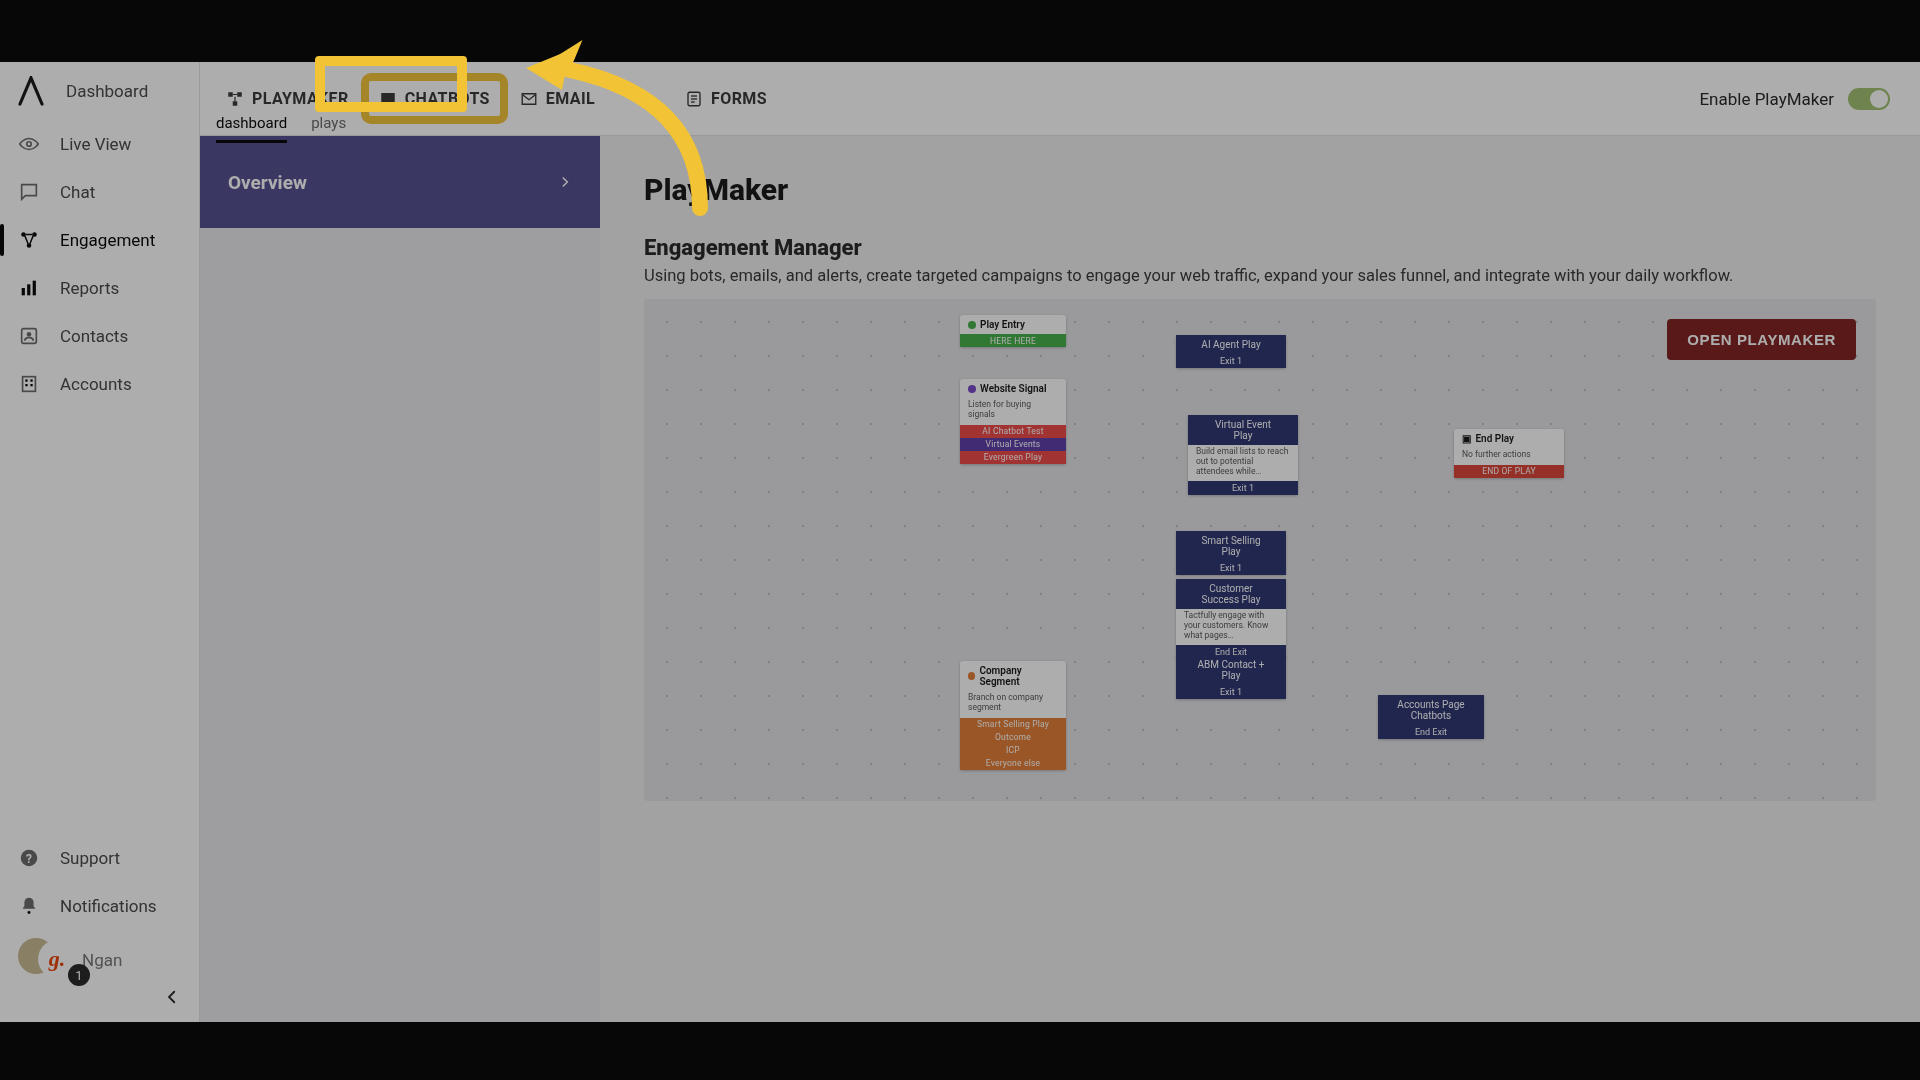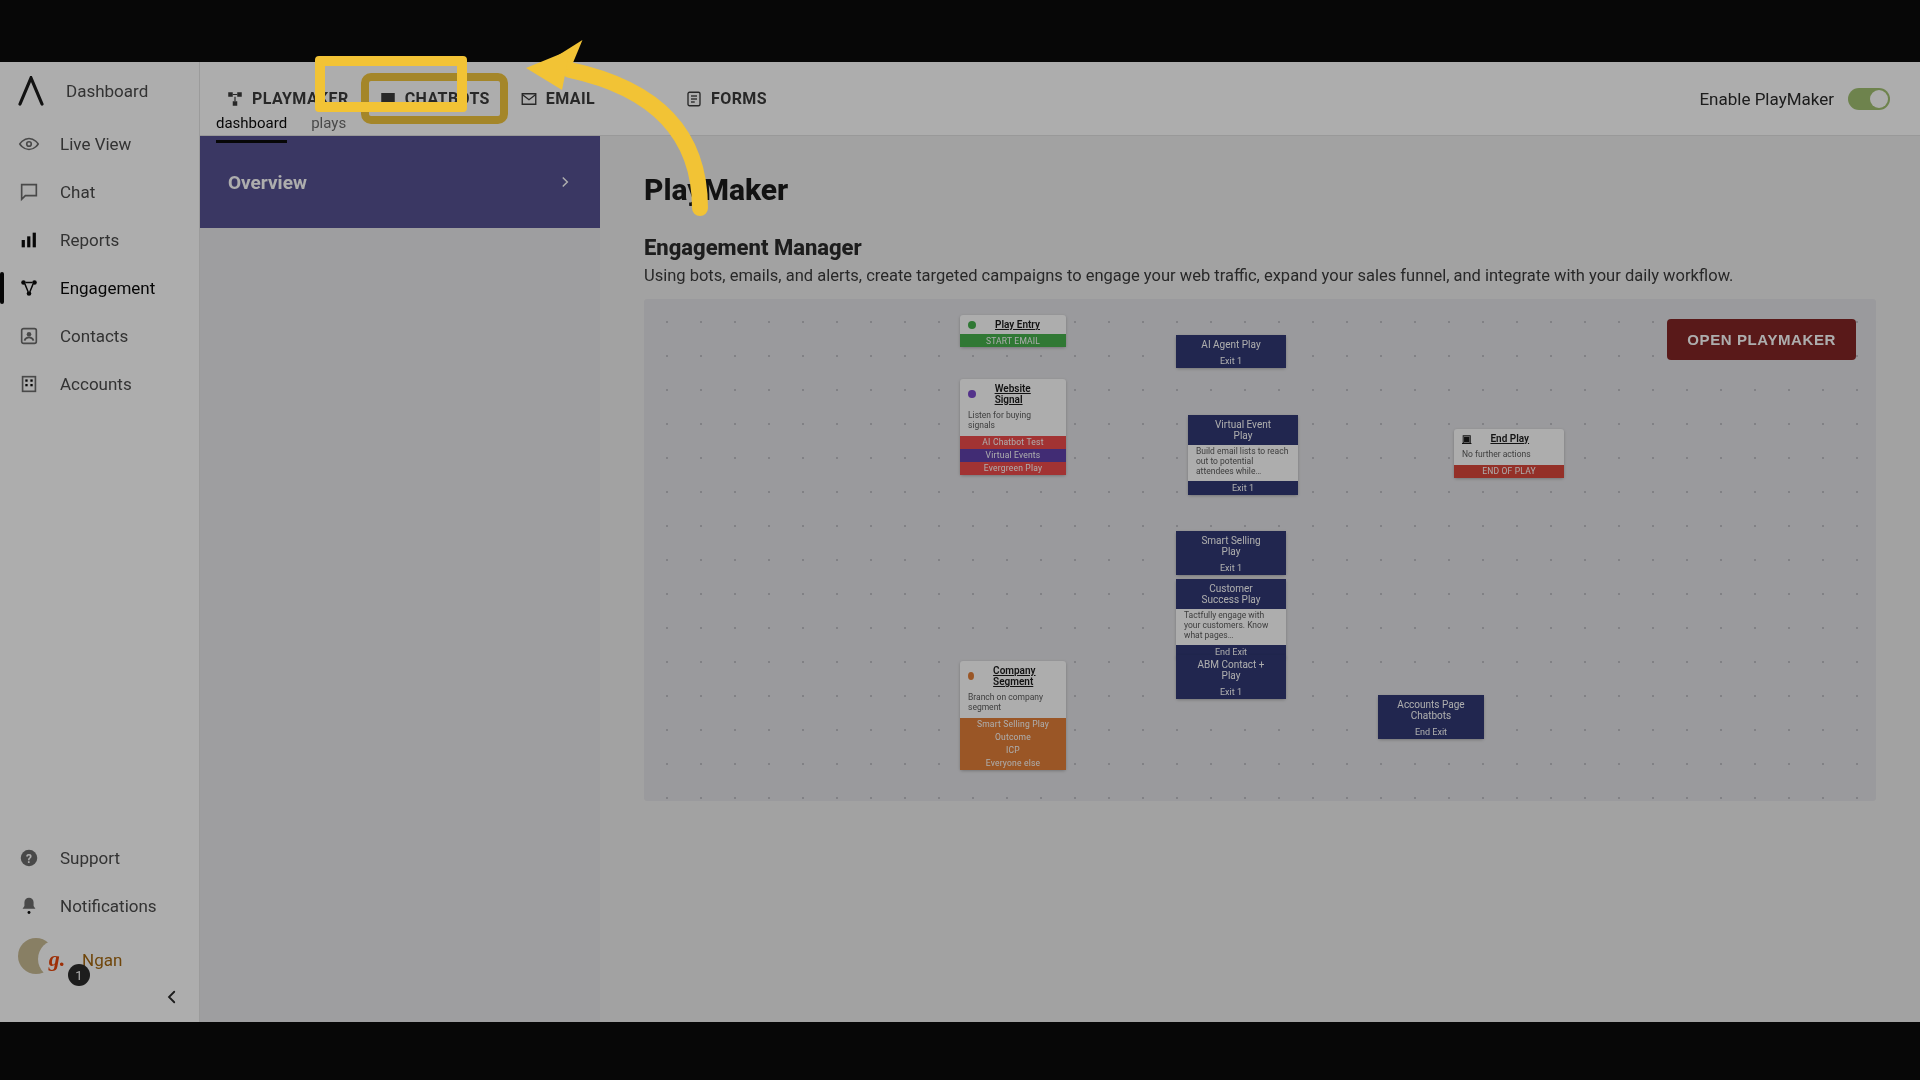--- a/index.html
+++ b/index.html
@@ -20,21 +20,21 @@
   .nav-item .icon { width: 22px; height: 22px; display: flex; align-items: center; justify-content: center; color: #666; }
   .nav-item.active { color: #000; }
   .nav-item.active::before { content: ""; position: absolute; left: 0; top: 8px; bottom: 8px; width: 4px; background: #000; border-radius: 2px; }
   .nav-item.active .icon { color: #000; }
 
   .user-row { display: flex; align-items: center; gap: 14px; padding: 8px 18px 0; }
   .avatar-stack { position: relative; width: 50px; height: 44px; }
   .avatar { width: 36px; height: 36px; border-radius: 50%; position: absolute; background: #c7b890; top: 0; left: 0; box-shadow: 0 0 0 2px #fff; overflow: hidden; }
   .avatar2 { left: 22px; top: 4px; width: 34px; height: 34px; background: #fff; display: flex; align-items: center; justify-content: center; font-family: Georgia, serif; font-weight: bold; font-style: italic; color: #e83e00; font-size: 22px; }
   .badge { position: absolute; left: 68px; top: 34px; min-width: 22px; height: 22px; border-radius: 11px; background: #222; color: #fff; font-size: 13px; display: flex; align-items: center; justify-content: center; }
-  .user-name { font-size: 17px; color: #a16207; }
+  .user-name { font-size: 17px; color: #737373; }
 
   .collapse { text-align: right; padding: 6px 18px 2px; }
   .collapse svg { cursor: pointer; }
 
   
   .header { position: absolute; left: 200px; right: 0; top: 0; height: 74px; background: #fff; border-bottom: 1px solid #e1e1e1; display: flex; align-items: center; padding: 0 30px 0 16px; }
   .tabs { display: flex; align-items: center; gap: 10px; }
   .tab { display: flex; align-items: center; gap: 8px; padding: 8px 10px; font-size: 16px; font-weight: 700; letter-spacing: 0.4px; color: #333; cursor: pointer; }
   .tab .icon { width: 18px; height: 18px; }
   .tab.highlight { background: #fff; outline: 8px solid #f2c335; border-radius: 2px; position: relative; z-index: 5; }
@@ -57,21 +57,21 @@
   .em-title { font-size: 22px; font-weight: 800; color: #222; margin-bottom: 6px; }
   .em-desc  { font-size: 16.5px; color: #333; margin-bottom: 14px; }
   .canvas-wrap { position: relative; width: 100%; height: 502px; background: #e2e2e6; border-radius: 3px; overflow: hidden; }
   .dots { position: absolute; inset: 0;
     background-image: radial-gradient(circle, #bcbcc2 1.3px, transparent 1.3px);
     background-size: 34px 34px; background-position: 6px 6px; }
   .open-btn { position: absolute; top: 20px; right: 20px; background: #7f1d1d; color: #fff; font-weight: 800; letter-spacing: 0.6px; font-size: 15px; padding: 12px 20px; border-radius: 4px; cursor: pointer; border: none; }
 
   
   .node { position: absolute; background: #fff; border-radius: 3px; box-shadow: 0 1px 3px rgba(0,0,0,0.25); font-size: 10px; color: #111; }
-  .node .hdr { padding: 4px 8px; font-weight: 600; display: flex; align-items: center; gap: 19px; font-size: 10px; text-decoration: underline; }
+  .node .hdr { padding: 4px 8px; font-weight: 600; display: flex; align-items: center; gap: 4px; font-size: 10px; }
   .node .sub { padding: 2px 8px 5px; font-size: 8.5px; color: #555; line-height: 1.15; }
   .strip { height: 13px; font-size: 8.5px; color: #fff; display: flex; align-items: center; justify-content: center; letter-spacing: 0.2px; }
   .s-green { background: #3fae46; }
   .s-purple{ background: #ef4444; }
   .s-purple2{ background: #5a3aa8; }
   .s-orange{ background: #e27a30; }
   .s-navy-lg  { background: #28306f; color:#fff; font-size:10px; padding:4px 18px; text-align:center; }
   .s-red   { background: #d93f33; }
   .exit { background:#28306f; color:#fff; height:14px; font-size:9px; display:flex; align-items:center; justify-content:center; }
   .ic-dot { width:8px; height:8px; border-radius:50%; display:inline-block; }
@@ -117,40 +117,40 @@
           <span>Live View</span>
         </div>
         <div class="nav-item">
           <span class="icon">
             <svg width="22" height="22" viewBox="0 0 24 24">
                 <path d="M4 4h16v12H8l-4 4V4z" fill="none" stroke="currentColor" stroke-width="1.8"></path>
               </svg>
           </span>
           <span>Chat</span>
         </div>
-        <div class="nav-item">
-          <span class="icon">
-            <svg width="22" height="22" viewBox="0 0 24 24">
-                <rect x="4" y="12" width="3.5" height="8"></rect>
-                <rect x="10" y="8" width="3.5" height="12"></rect>
-                <rect x="16" y="4" width="3.5" height="16"></rect>
-              </svg>
-          </span>
-          <span>Reports</span>
-        </div>
         <div class="nav-item active">
           <span class="icon">
             <svg width="22" height="22" viewBox="0 0 24 24">
                 <circle cx="6" cy="6" r="2.5"></circle>
                 <circle cx="18" cy="6" r="2.5"></circle>
                 <circle cx="12" cy="18" r="2.5"></circle>
                 <path d="M7.5 7.5 L11 16 M16.5 7.5 L13 16 M8.5 6 L15.5 6" stroke="currentColor" stroke-width="1.6" fill="none"></path>
               </svg>
           </span>
           <span>Engagement</span>
+        </div>
+        <div class="nav-item">
+          <span class="icon">
+            <svg width="22" height="22" viewBox="0 0 24 24">
+                <rect x="4" y="12" width="3.5" height="8"></rect>
+                <rect x="10" y="8" width="3.5" height="12"></rect>
+                <rect x="16" y="4" width="3.5" height="16"></rect>
+              </svg>
+          </span>
+          <span>Reports</span>
         </div>
         <div class="nav-item">
           <span class="icon">
             <svg width="22" height="22" viewBox="0 0 24 24">
                 <rect x="4" y="4" width="16" height="16" rx="2" fill="none" stroke="currentColor" stroke-width="1.8"></rect>
                 <circle cx="12" cy="10" r="2.5" fill="currentColor"></circle>
                 <path d="M7 17c1-2.5 3-3.5 5-3.5s4 1 5 3.5" fill="none" stroke="currentColor" stroke-width="1.8"></path>
               </svg>
           </span>
           <span>Contacts</span>
@@ -300,21 +300,21 @@
           <path d="M640 168 L880 168 Q900 168 900 158 L900 152"></path>
           <path d="M640 258 L880 258 Q900 258 900 240 L900 170"></path>
           <path d="M640 424 L700 424 Q716 424 716 408 L716 304 Q716 290 740 290 L872 290 Q900 290 900 260 L900 180"></path>
         </svg>
 
         <div class="node" style="left:316px; top:16px; width:106px;">
           <div class="hdr">
               <span class="ic-dot" style="background:#3fae46"></span>
               <span>Play Entry</span>
             </div>
-          <div class="strip s-green">START EMAIL</div>
+          <div class="strip s-green">HERE HERE</div>
         </div>
 
         <div class="node" style="left:316px; top:80px; width:106px;">
           <div class="hdr">
               <span class="ic-dot" style="background:#7642c9"></span>
               <span>Website Signal</span>
             </div>
           <div class="sub">Listen for buying signals</div>
           <div class="strip s-purple">AI Chatbot Test</div>
           <div class="strip s-purple2">Virtual Events</div>

